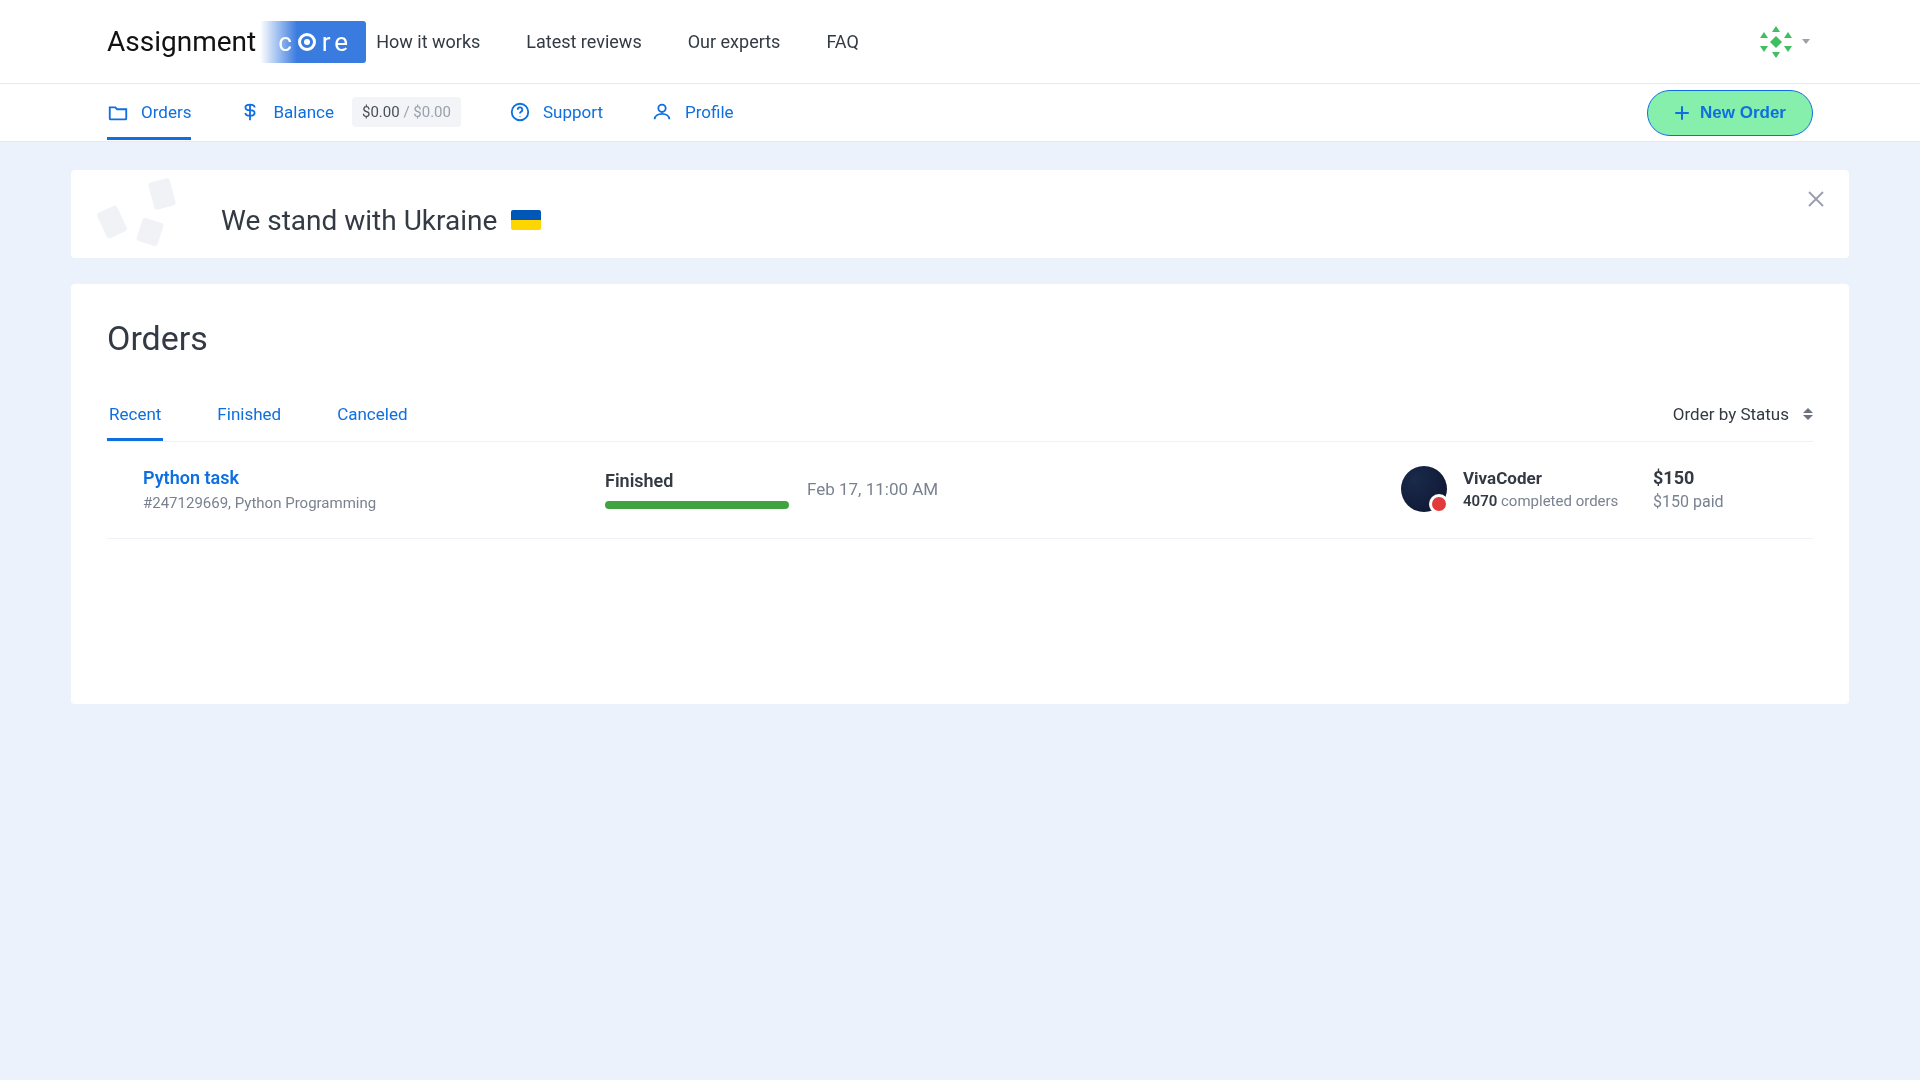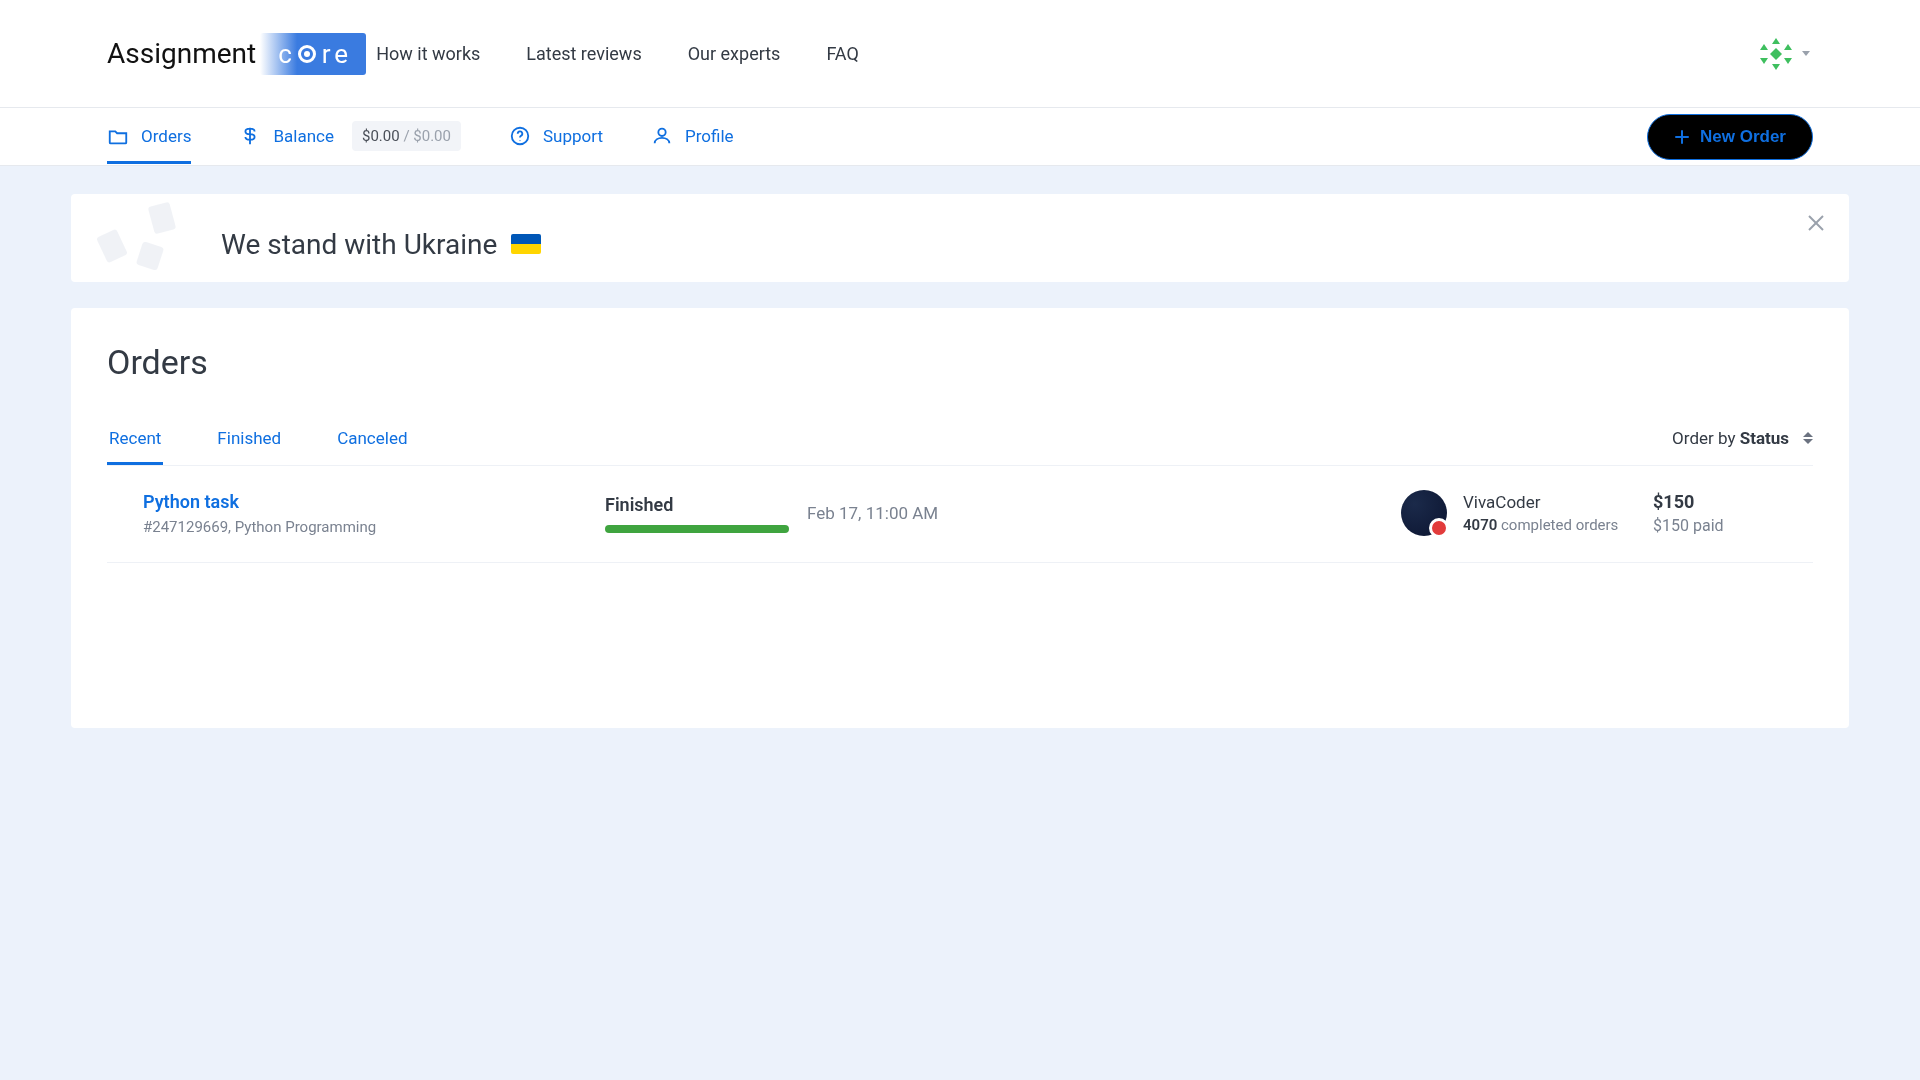--- a/index.html
+++ b/index.html
@@ -9,21 +9,21 @@
     background: #ecf2fb;
     color: #333a44;
     overflow-y: scroll;
   }
   .topbar {
     background: #fff;
     border-bottom: 1px solid #e6e9ee;
     padding: 0 40px 0 0;
     display: flex;
     align-items: center;
-    height: 108px;
+    height: 84px;
   }
   .logo {
     display: flex;
     align-items: center;
     margin-left: 107px;
     margin-right: 10px;
   }
   .logo-left {
     font-size: 28px;
     font-weight: 400;
@@ -78,21 +78,21 @@
   }
   .sub-item.active { border-bottom-color:#0f6fe0; }
   .sub-icon { width:22px; height:22px; stroke:#0f6fe0; fill:none; stroke-width:2; }
   .balance-badge{
     background:#f2f4f8; border-radius:4px; padding:6px 10px; color:#4a4f58;
     font-size:15px; margin-left:6px;
   }
   .balance-badge .muted { color:#9aa1ac; }
   .new-order-btn{
     margin-left:auto;
-    border:1px solid #0f6fe0; color:#0f6fe0; background:#000000;
+    border:1px solid #0f6fe0; color:#0f6fe0; background:#86efac;
     border-radius:28px; padding:12px 26px; font-size:17px; font-weight:600;
     display:flex; align-items:center; gap:10px; cursor:pointer;
   }
   .plus-icon{ width:16px; height:16px; }
   .plus-icon line{ stroke:#0f6fe0; stroke-width:2; stroke-linecap:round;}
 
   .page { padding:28px 71px 40px; }
   .banner {
     background:#fff; border-radius:4px; padding:24px 30px 12px 150px;
     position:relative; display:flex; align-items:center; margin-bottom:26px;
@@ -113,21 +113,21 @@
 
   .card{
     background:#fff; border-radius:4px; padding:34px 36px 60px; min-height:420px;
   }
   .card h1{ font-size:34px; font-weight:400; color:#333a44; margin-bottom:38px;}
   .tabs-row{ display:flex; align-items:center; border-bottom:1px solid #eef1f6;}
   .tabs{ display:flex; gap:52px;justify-content:space-between; }
   .tab{ color:#0f6fe0; font-size:17px; padding:8px 2px 14px; border-bottom:3px solid transparent; cursor:pointer;}
   .tab.active{ border-bottom-color:#0f6fe0;}
   .sortby{ margin-left:auto; color:#333a44; font-size:17px; display:flex; align-items:center; gap:14px; padding-bottom:10px; cursor:pointer;}
-  .sortby strong{ font-weight:700;}
+  .sortby strong{ font-weight:400;}
   .sort-arrows{ display:flex; flex-direction:column; gap:2px;}
   .sort-arrows span{ width:0;height:0;border-left:5px solid transparent;border-right:5px solid transparent;}
   .sort-arrows .up{ border-bottom:5px solid #6b7280;}
   .sort-arrows .down{ border-top:5px solid #6b7280;}
 
   .order-row{
     display:grid;
     grid-template-columns: 460px 200px 1fr 250px 160px;
     align-items:center;
     padding:24px 0 26px 36px;
@@ -143,21 +143,21 @@
   .expert{ display:flex; align-items:center; gap:16px;}
   .avatar-img{
     width:46px;height:46px;border-radius:50%;
     background:radial-gradient(circle at 30% 30%, #1b2a4a, #0b1430);
     position:relative;
   }
   .avatar-img::after{
     content:""; position:absolute; right:-2px; bottom:-2px; width:14px;height:14px;
     background:#e23b3b; border:3px solid #fff; border-radius:50%;
   }
-  .expert-name{ font-size:17px; font-weight:400; color:#333a44; margin-bottom:4px;}
+  .expert-name{ font-size:17px; font-weight:700; color:#333a44; margin-bottom:4px;}
   .expert-sub{ color:#7a8290; font-size:15px;}
   .expert-sub .count{ color:#333a44; font-weight:600;}
   .price{ font-size:18px; font-weight:700; color:#333a44; margin-bottom:4px;}
   .paid{ color:#7a8290; font-size:16px;}
 
   
 </style>
 </head>
 <body>
 

